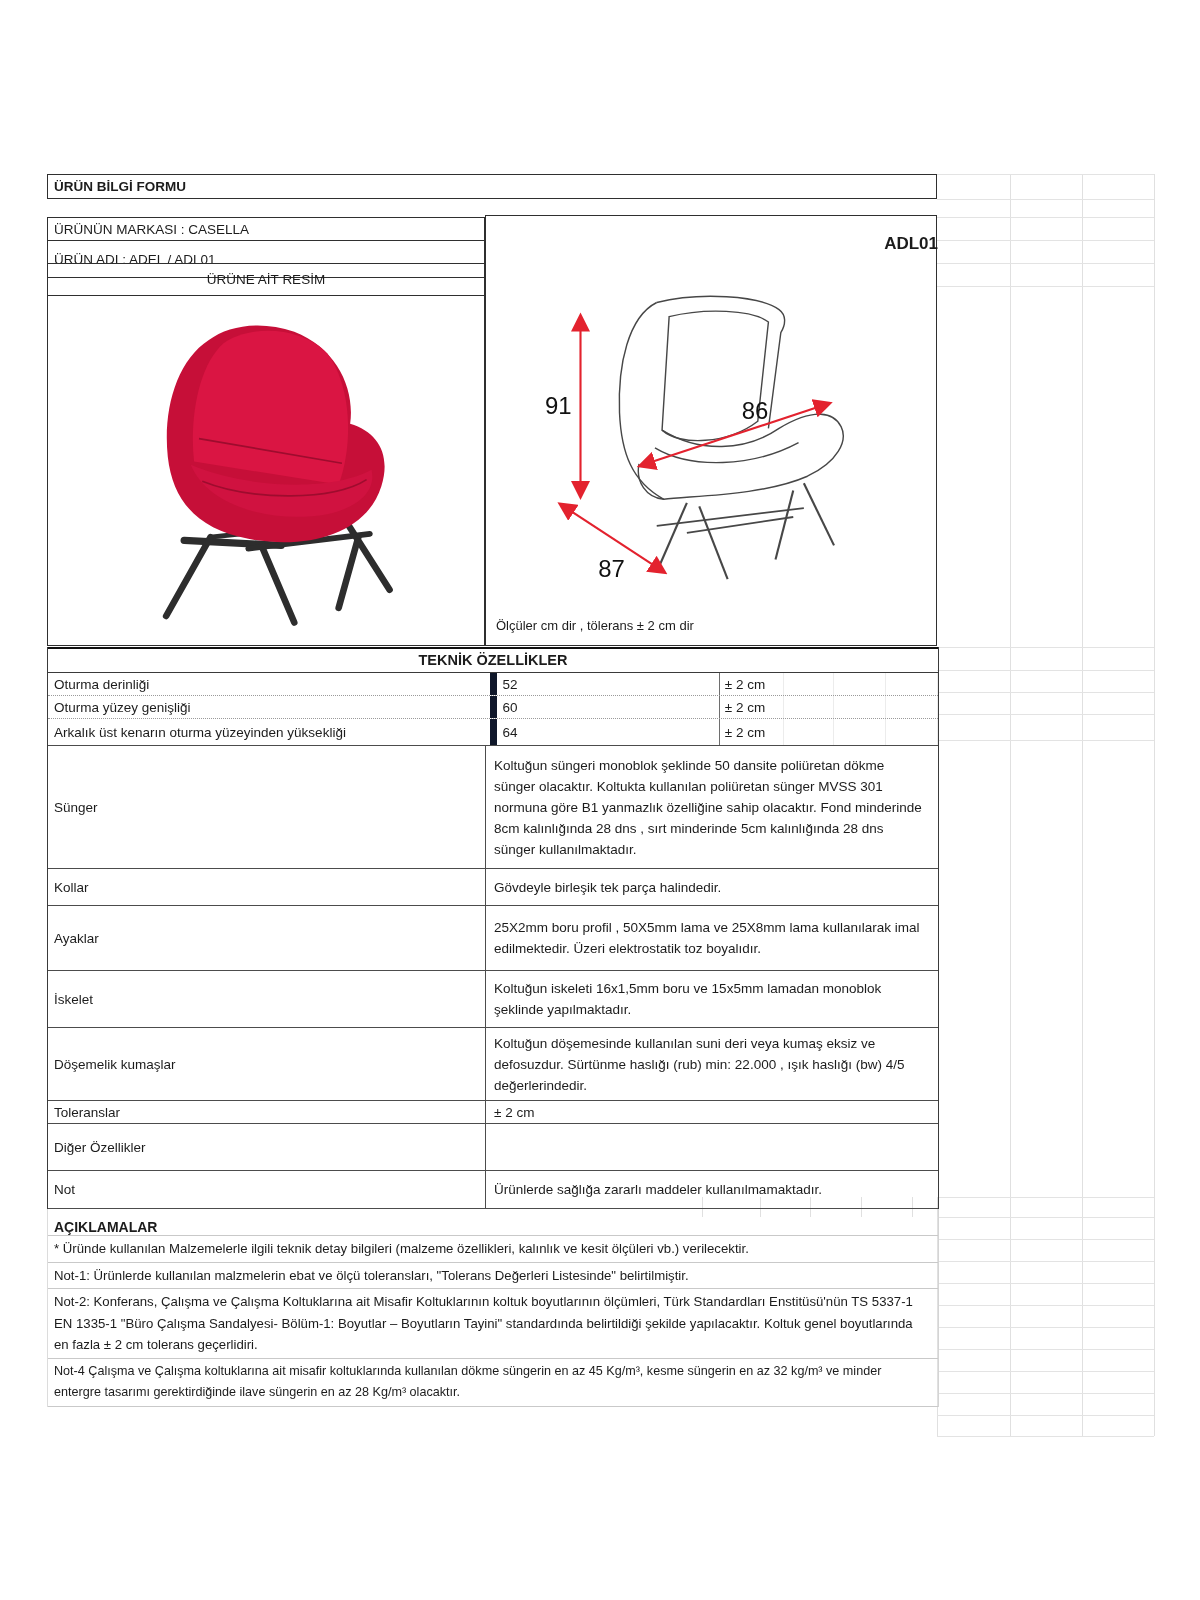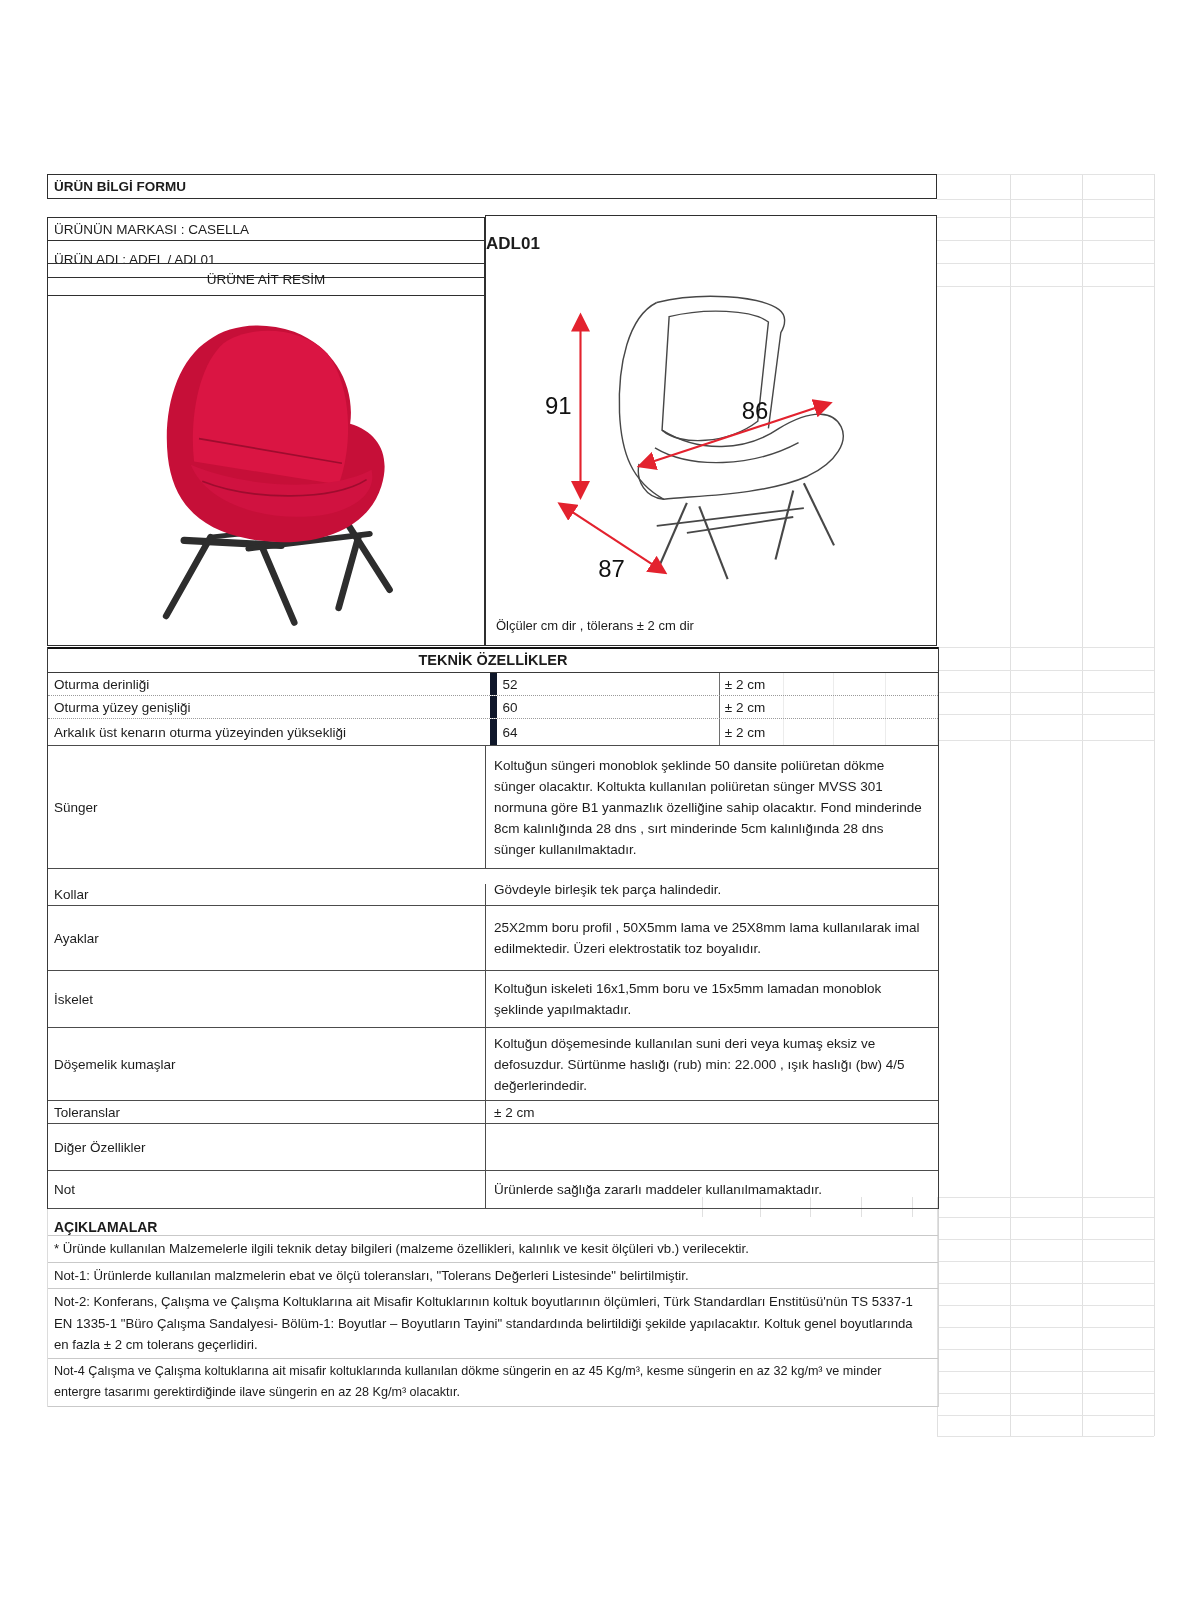--- a/index.html
+++ b/index.html
@@ -112,21 +112,21 @@
                C324,184 322,112 292,72 C258,38 196,38 166,60 Z" fill="#da1543"></path>
       <path d="M136,176 L310,206" stroke="#9e0c2e" stroke-width="2" fill="none"></path>
 
       <path d="M126,208 C146,258 224,280 292,268 C332,260 352,238 346,214
                C300,240 196,238 126,208 Z" fill="#d01240"></path>
       <path d="M140,228 C200,252 300,252 340,226" stroke="#9e0c2e" stroke-width="2" fill="none"></path>
     </svg>
   </div>
 
   <div class="abs box" style="left:485px;top:215px;width:452px;height:431px;">
-    <div class="abs" style="left:0;top:18px;width:452px;text-align:left;font-size:17px;font-weight:bold;">ADL01</div>
+    <div class="abs" style="left:0;top:18px;width:452px;text-align:right;font-size:17px;font-weight:bold;">ADL01</div>
 
     <svg viewBox="0 0 440 360" style="position:absolute;left:36px;top:58px;width:390px;height:330px;" aria-label="line drawing with dimensions">
       <defs>
         <marker id="ra" markerWidth="9" markerHeight="9" refX="7" refY="4.5" orient="auto">
           <path d="M0,0 L9,4.5 L0,9 Z" fill="#e3222e"></path>
         </marker>
         <marker id="rb" markerWidth="9" markerHeight="9" refX="2" refY="4.5" orient="auto">
           <path d="M9,0 L0,4.5 L9,9 Z" fill="#e3222e"></path>
         </marker>
       </defs>
@@ -187,21 +187,21 @@
       <div class="f" style="width:50px;"></div>
         <div class="f" style="width:51px;"></div>
       <div class="f" style="width:51px;"></div>
         <div class="f" style="flex:1;"></div>
     </div>
 
     <div class="spec-row" style="height:122px;">
       <div class="lab">Sünger</div>
       <div class="val">Koltuğun  süngeri monoblok şeklinde  50 dansite poliüretan  dökme sünger  olacaktır. Koltukta kullanılan poliüretan sünger MVSS 301 normuna göre B1 yanmazlık özelliğine sahip olacaktır. Fond minderinde 8cm kalınlığında 28 dns , sırt minderinde 5cm kalınlığında 28 dns sünger kullanılmaktadır.</div>
     </div>
-    <div class="spec-row" style="height:36px;align-items:flex-end;">
+    <div class="spec-row" style="height:36px;">
       <div class="lab">Kollar</div>
       <div class="val">Gövdeyle birleşik tek parça halindedir.</div>
     </div>
     <div class="spec-row" style="height:64px;">
       <div class="lab">Ayaklar</div>
       <div class="val">25X2mm boru profil , 50X5mm lama ve 25X8mm lama kullanılarak imal edilmektedir. Üzeri elektrostatik toz boyalıdır.</div>
     </div>
     <div class="spec-row" style="height:56px;">
       <div class="lab">İskelet</div>
       <div class="val">Koltuğun iskeleti 16x1,5mm boru ve 15x5mm lamadan monoblok şeklinde yapılmaktadır.</div>

